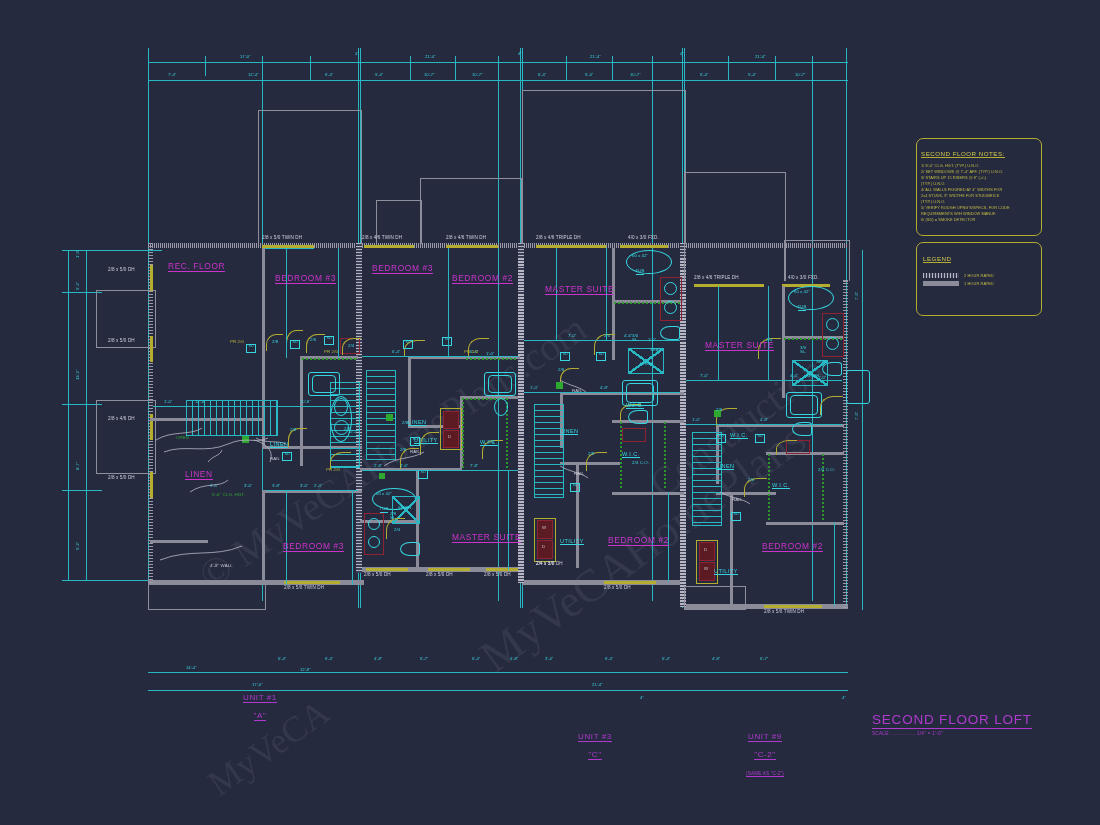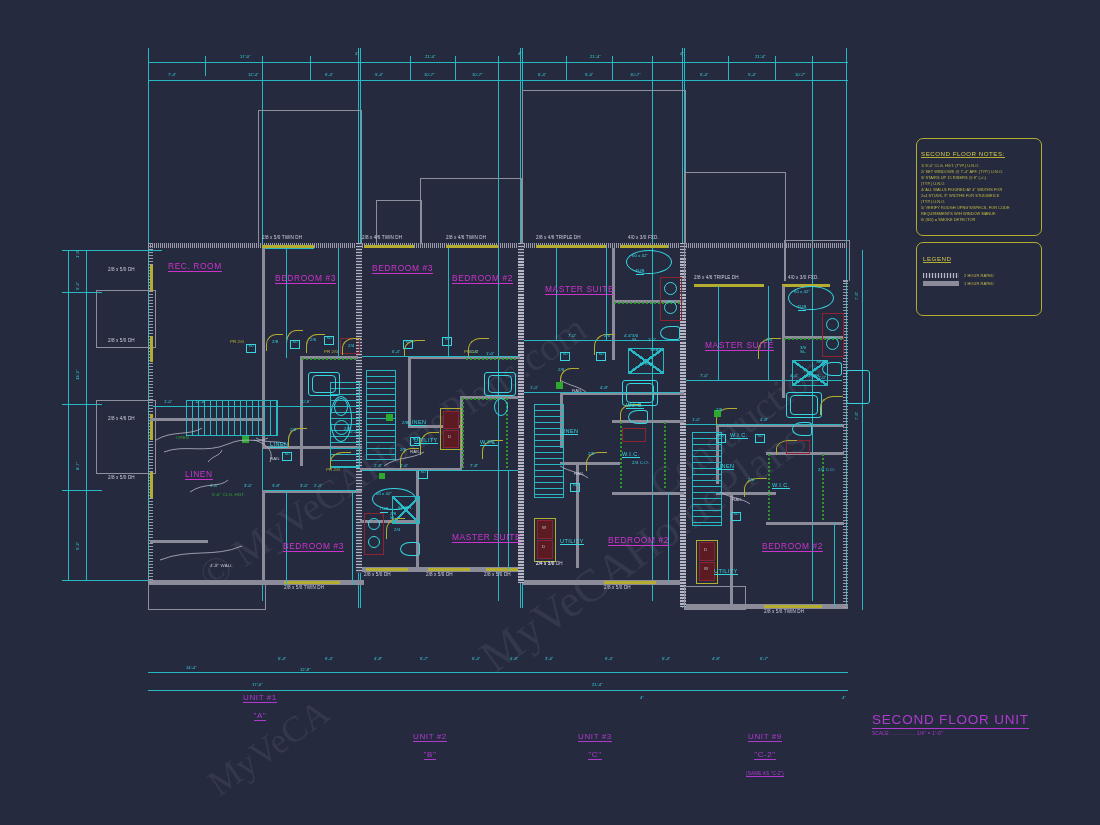--- a/index.html
+++ b/index.html
@@ -438,21 +438,21 @@
   <svg class="abs" style="left:556px;top:460px;width:70px;height:40px;" viewBox="0 0 70 40">
     <path d="M32,18 C24,12 14,12 4,6" stroke="#b9b9c6" stroke-width="0.8" fill="none"></path>
   </svg>
   <svg class="abs" style="left:716px;top:486px;width:70px;height:40px;" viewBox="0 0 70 40">
     <path d="M34,18 C26,12 14,12 4,6" stroke="#b9b9c6" stroke-width="0.8" fill="none"></path>
   </svg>
   <svg class="abs" style="left:250px;top:430px;width:60px;height:36px;" viewBox="0 0 60 36">
     <path d="M36,14 C28,10 16,14 6,8" stroke="#b9b9c6" stroke-width="0.8" fill="none"></path>
   </svg>
 
-  <div class="abs room" style="left:168px;top:262px;">REC. ROOM</div>
+  <div class="abs room" style="left:168px;top:262px;">REC. FLOOR</div>
   <div class="abs room" style="left:275px;top:274px;">BEDROOM #3</div>
   <div class="abs room" style="left:372px;top:264px;">BEDROOM #3</div>
   <div class="abs room" style="left:452px;top:274px;">BEDROOM #2</div>
   <div class="abs room" style="left:545px;top:285px;">MASTER SUITE</div>
   <div class="abs room" style="left:705px;top:341px;">MASTER SUITE</div>
   <div class="abs room" style="left:185px;top:470px;">LINEN</div>
   <div class="abs room" style="left:283px;top:542px;">BEDROOM #3</div>
   <div class="abs room" style="left:452px;top:533px;">MASTER SUITE</div>
   <div class="abs room" style="left:608px;top:536px;">BEDROOM #2</div>
   <div class="abs room" style="left:762px;top:542px;">BEDROOM #2</div>
@@ -585,31 +585,27 @@
         <div class="lglab">2 HOUR RATED</div>
       </div>
       <div class="lgrow">
         <div class="sw1"></div>
         <div class="lglab">1 HOUR RATED</div>
       </div>
     </div>
   </div>
 
   <div class="titleblk" style="left:872px;top:712px;">
-    <div class="title">SECOND FLOOR UNIT</div>
+    <div class="title">SECOND FLOOR LOFT</div>
     <div class="scale">SCALE: ................1/4" = 1'-0"</div>
   </div>
 
   <div class="unitl" style="left:205px;top:686px;width:110px;">
     <div class="u1">UNIT #1</div><br>
     <div class="u2">"A"</div>
-  </div>
-  <div class="unitl" style="left:375px;top:725px;width:110px;">
-    <div class="u1">UNIT #2</div><br>
-    <div class="u2">"B"</div>
   </div>
   <div class="unitl" style="left:540px;top:725px;width:110px;">
     <div class="u1">UNIT #3</div><br>
     <div class="u2">"C"</div>
   </div>
   <div class="unitl" style="left:705px;top:725px;width:120px;">
     <div class="u1">UNIT #9</div><br>
     <div class="u2">"C-2"</div><br>
     <div class="u3">(SAME AS "C-2")</div>
   </div>

